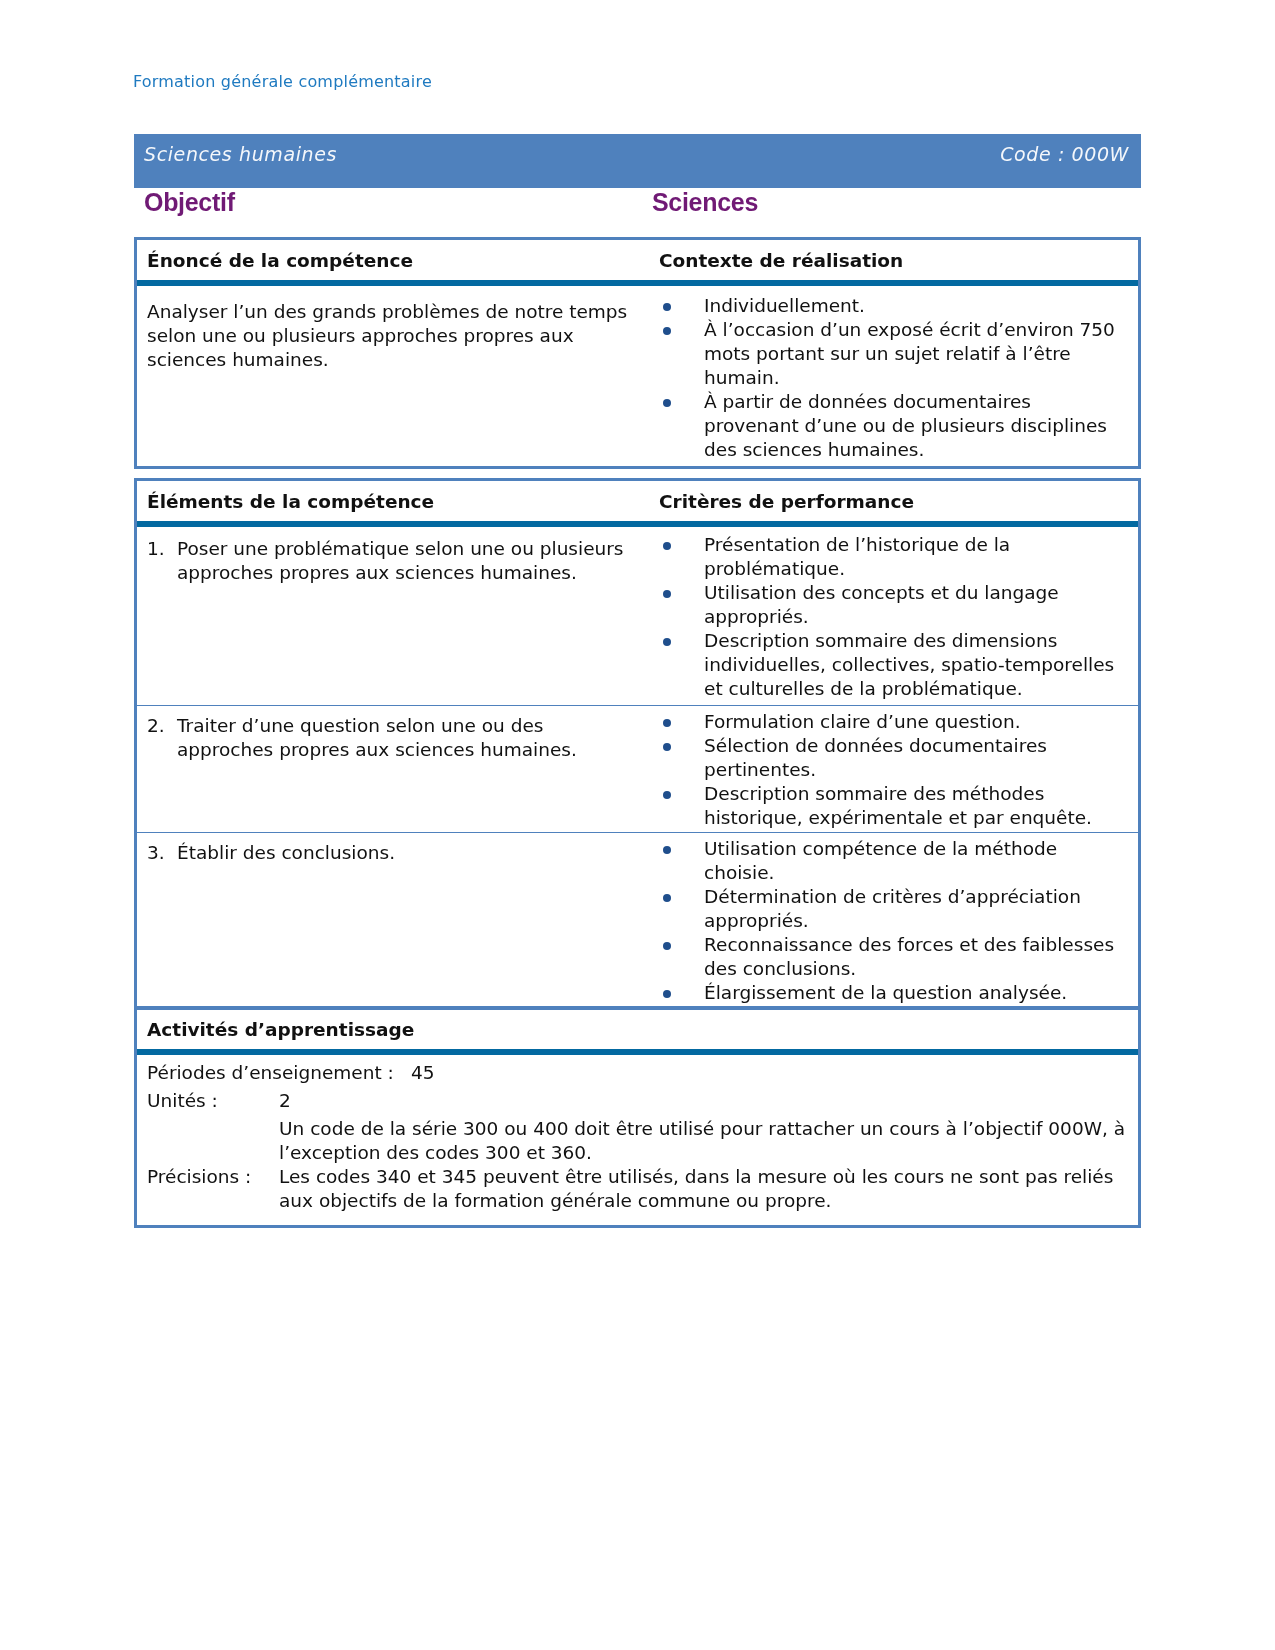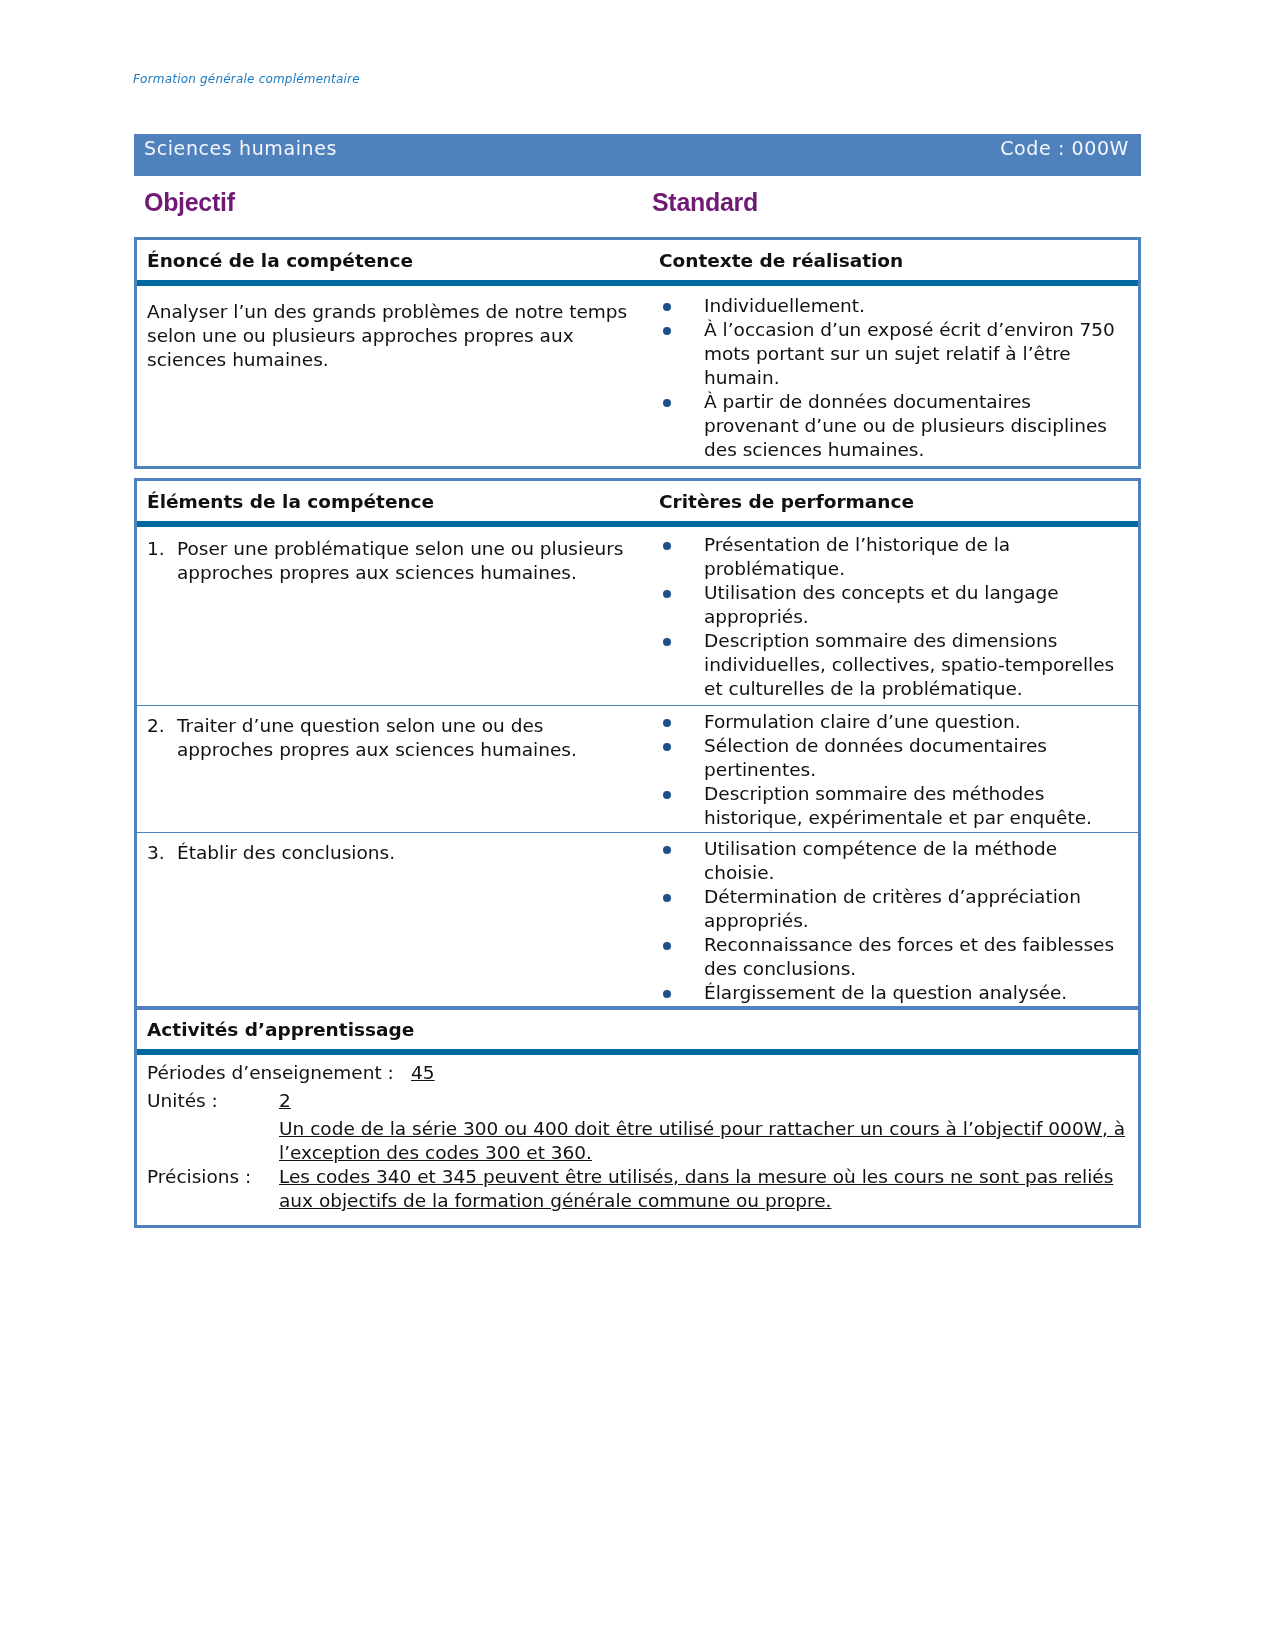--- a/index.html
+++ b/index.html
@@ -2,28 +2,28 @@
 <html><head>
   <meta charset="utf-8">
   <style>
     html, body { margin: 0; padding: 0; background: #ffffff; }
     body {
       width: 1275px; height: 1650px; position: relative;
       font-family: "DejaVu Sans", sans-serif; color: #111;
     }
     .running-head {
       position: absolute; left: 133px; top: 72px;
-      font-size: 12px; color: #1f7ac0; letter-spacing: 0.2px; font-style: italic;
+      font-size: 16px; color: #1f7ac0; letter-spacing: 0.2px;
     }
     .title-bar {
-      position: absolute; left: 134px; top: 134px; width: 1007px; height: 42px;
+      position: absolute; left: 134px; top: 134px; width: 1007px; height: 54px;
       background: #4f81bd; color: #f4f7fb;
       display: flex; justify-content: space-between; align-items: center;
       box-sizing: border-box; padding: 0 12px 14px 10px;
-      font-size: 19px; letter-spacing: 0.6px;
+      font-size: 19px; letter-spacing: 0.6px; font-style: italic;
     }
     .section-labels { position: absolute; top: 188px; left: 0; width: 1275px; height: 40px; }
     .section-label {
       position: absolute; top: 0; font-family: "Liberation Sans", sans-serif;
       font-weight: bold; font-size: 25px; color: #701a75; letter-spacing: -0.3px;
     }
     .lbl-obj { left: 144px; }
     .lbl-std { left: 652px; }
 
     .box {
@@ -51,35 +51,35 @@
 
     .box1 { top: 237px; }
     .box1 td.top { padding-top: 8px; padding-bottom: 4px; }
     .box1 td.left-top { padding-top: 14px; }
 
     .box2 { top: 478px; }
     .box3 { top: 1006px; }
     .box3 .act-body { padding: 6px 10px 8px 10px; font-size: 18.5px; line-height: 24px; }
     .act-row { display: flex; margin-bottom: 4px; }
     .act-row .k { flex: none; }
-    .act-row .v { flex: 1; text-decoration: underline; }
+    .act-row .v { flex: 1; }
   </style>
 </head>
 <body>
 
 <div class="running-head">Formation générale complémentaire</div>
 
 <div class="title-bar">
   <span>Sciences humaines</span>
   <span>Code : 000W</span>
 </div>
 
 <div class="section-labels">
   <span class="section-label lbl-obj">Objectif</span>
-  <span class="section-label lbl-std">Standard</span>
+  <span class="section-label lbl-std">Sciences</span>
 </div>
 
 <div class="box box1">
   <table>
     <tbody>
         <tr>
       <th class="col-left">Énoncé de la compétence</th>
       <th>Contexte de réalisation</th>
     </tr>
     <tr>

